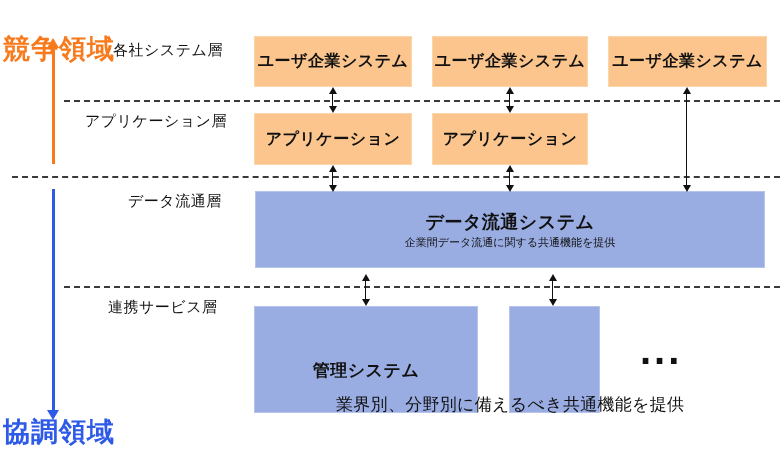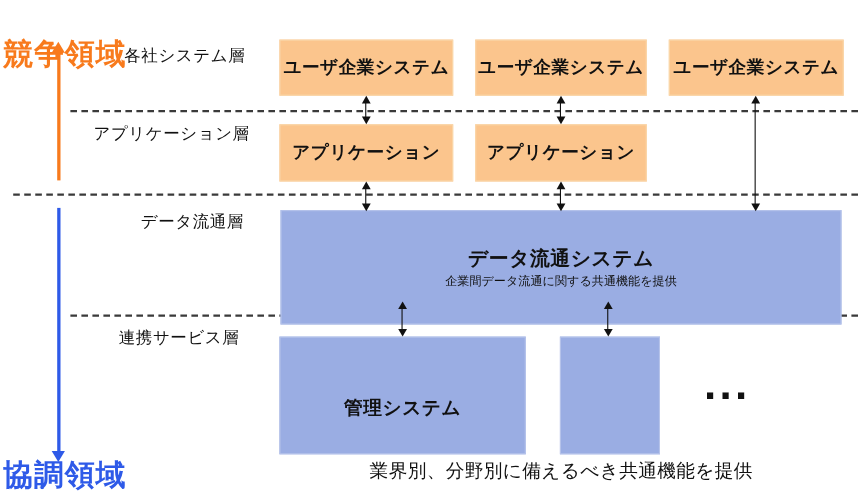--- a/index.html
+++ b/index.html
@@ -46,21 +46,21 @@
   .obox{background:var(--orange-fill);border:1px solid var(--orange-border);
     font-weight:bold;font-size:16px;letter-spacing:0.5px;}
   .bbox{background:var(--blue-fill);border:1px solid var(--blue-border);}
   .bbox .title{font-weight:bold;font-size:18px;letter-spacing:0.5px;}
   .bbox .subtitle{font-size:11px;margin-top:1px;}
   .bbox.stack{flex-direction:column;}
   .bbox .two-line{font-weight:bold;font-size:17px;line-height:1.25;letter-spacing:0.5px;}
 
   .ellipsis{position:absolute;font-size:40px;font-weight:bold;color:var(--ink);
     letter-spacing:3px;line-height:1;z-index:2;}
-  .caption{position:absolute;font-size:17px;color:var(--ink);white-space:nowrap;z-index:5;letter-spacing:0.3px;margin-top:24px;}
+  .caption{position:absolute;font-size:17px;color:var(--ink);white-space:nowrap;z-index:5;letter-spacing:0.3px;}
 </style>
 </head>
 <body>
 
 <div class="canvas">
 
   <div class="region-label comp" style="left:3px;top:0px;margin-top:35px;">競争領域</div>
   <div class="region-label coop" style="left:3px;top:418px;">協調領域</div>
 
   <div class="region-arrow up" style="left:47px;top:38px;height:126px;">
@@ -91,21 +91,21 @@
     <span>ユーザ企業システム</span>
   </div>
 
   <div class="box obox" style="left:254px;top:113px;width:158px;height:52px;">
     <span>アプリケーション</span>
   </div>
   <div class="box obox" style="left:432px;top:113px;width:156px;height:52px;">
     <span>アプリケーション</span>
   </div>
 
-  <div class="box bbox stack" style="left:255px;top:191px;width:510px;height:104px;">
+  <div class="box bbox stack" style="left:255px;top:191px;width:510px;height:77px;">
     <div class="title">データ流通システム</div>
     <div class="subtitle">企業間データ流通に関する共通機能を提供</div>
   </div>
 
   <div class="box bbox" style="left:254px;top:306px;width:224px;height:107px;">
     <div class="two-line">
       <br>
       <span>管理システム</span>
     </div>
   </div>

